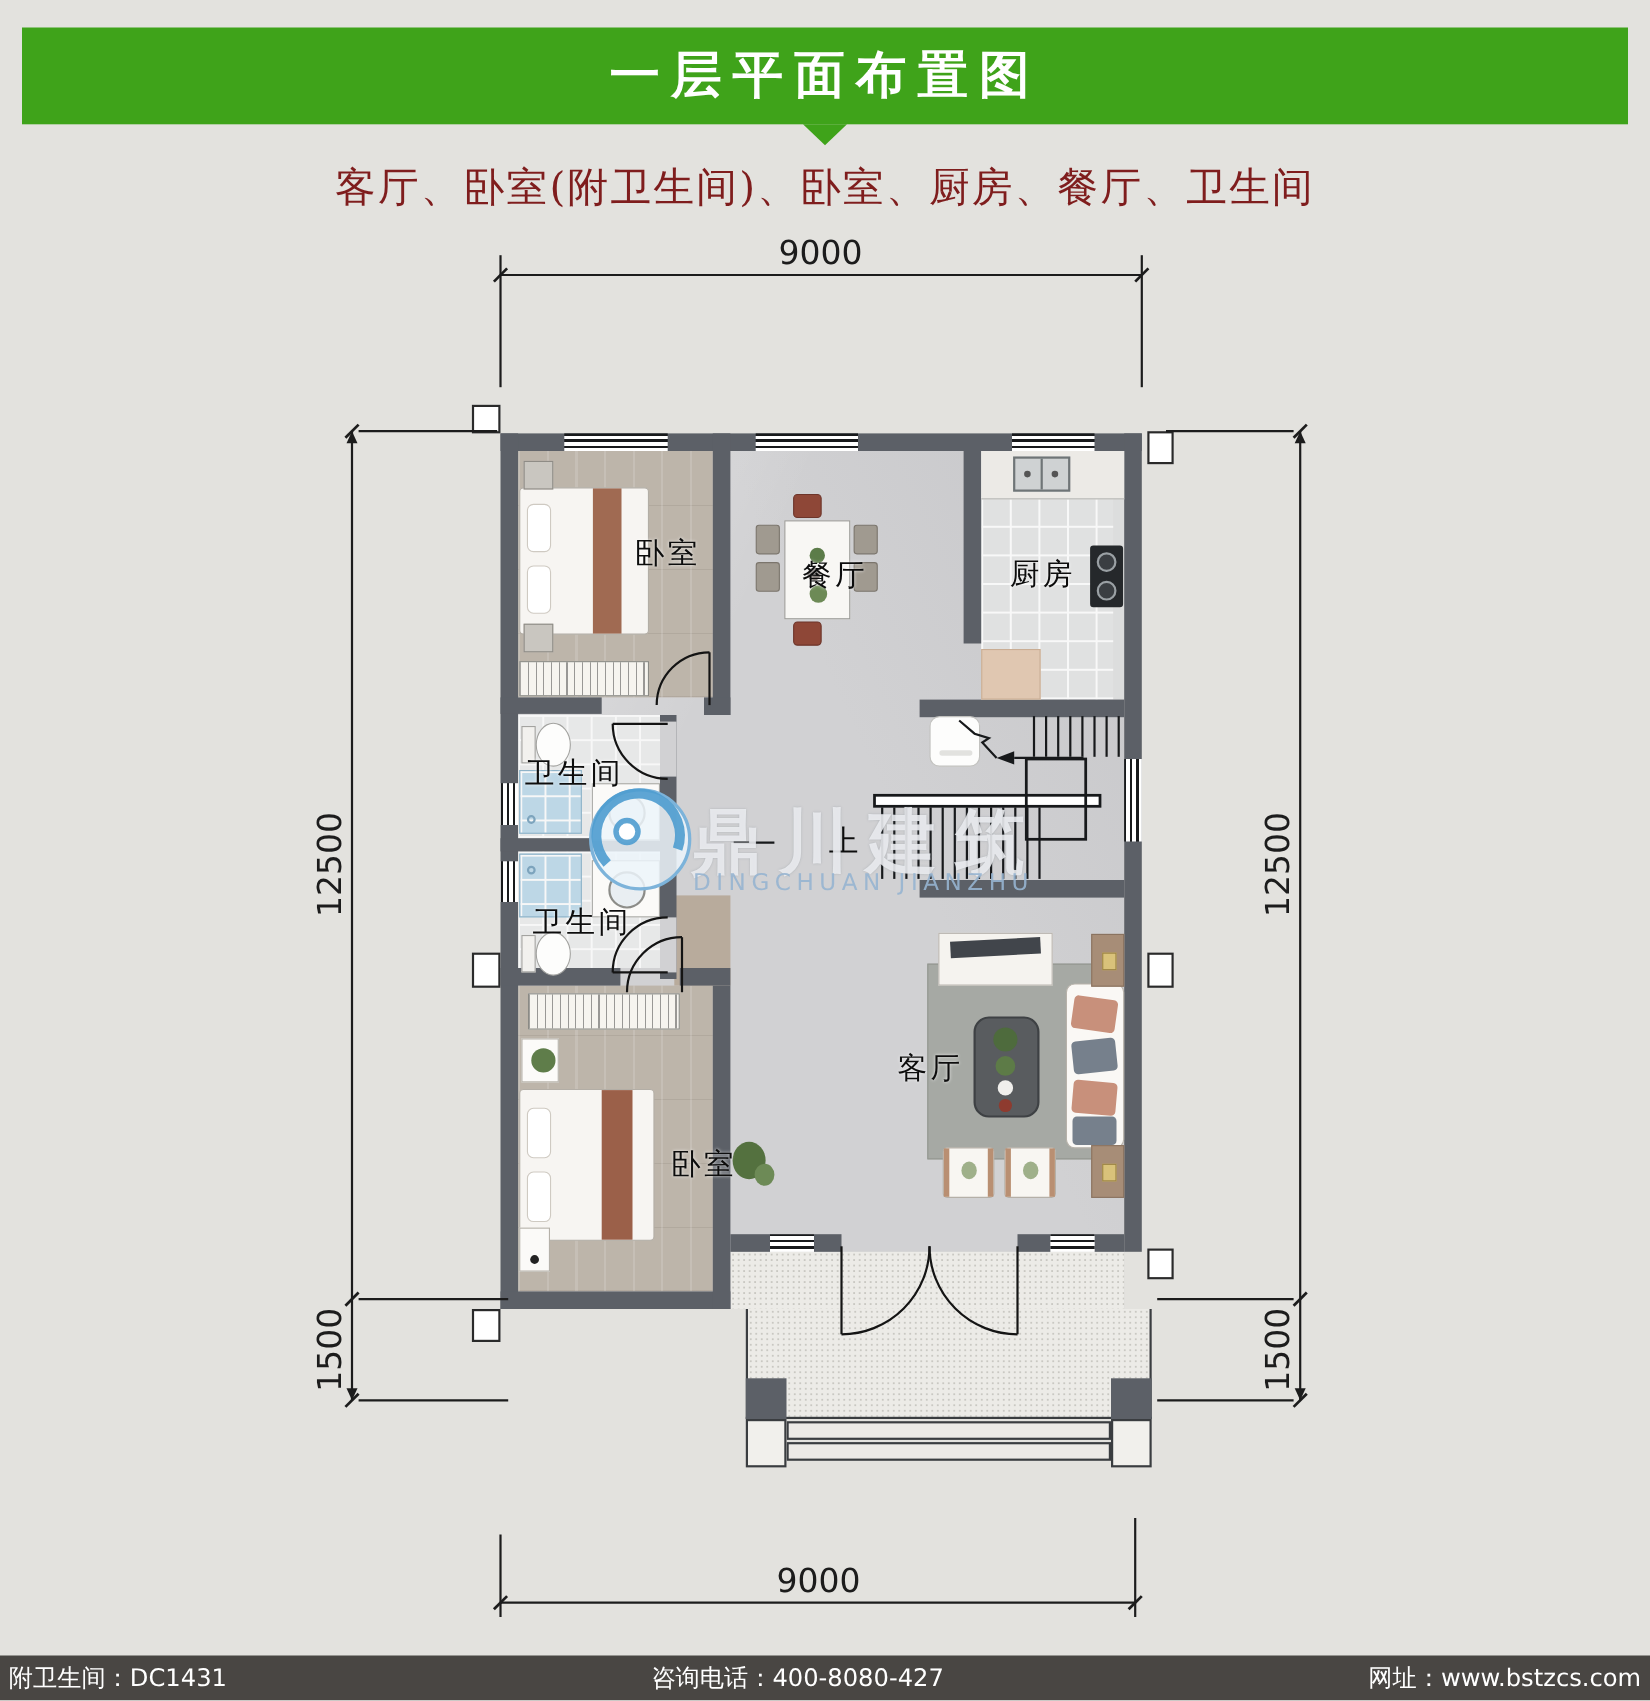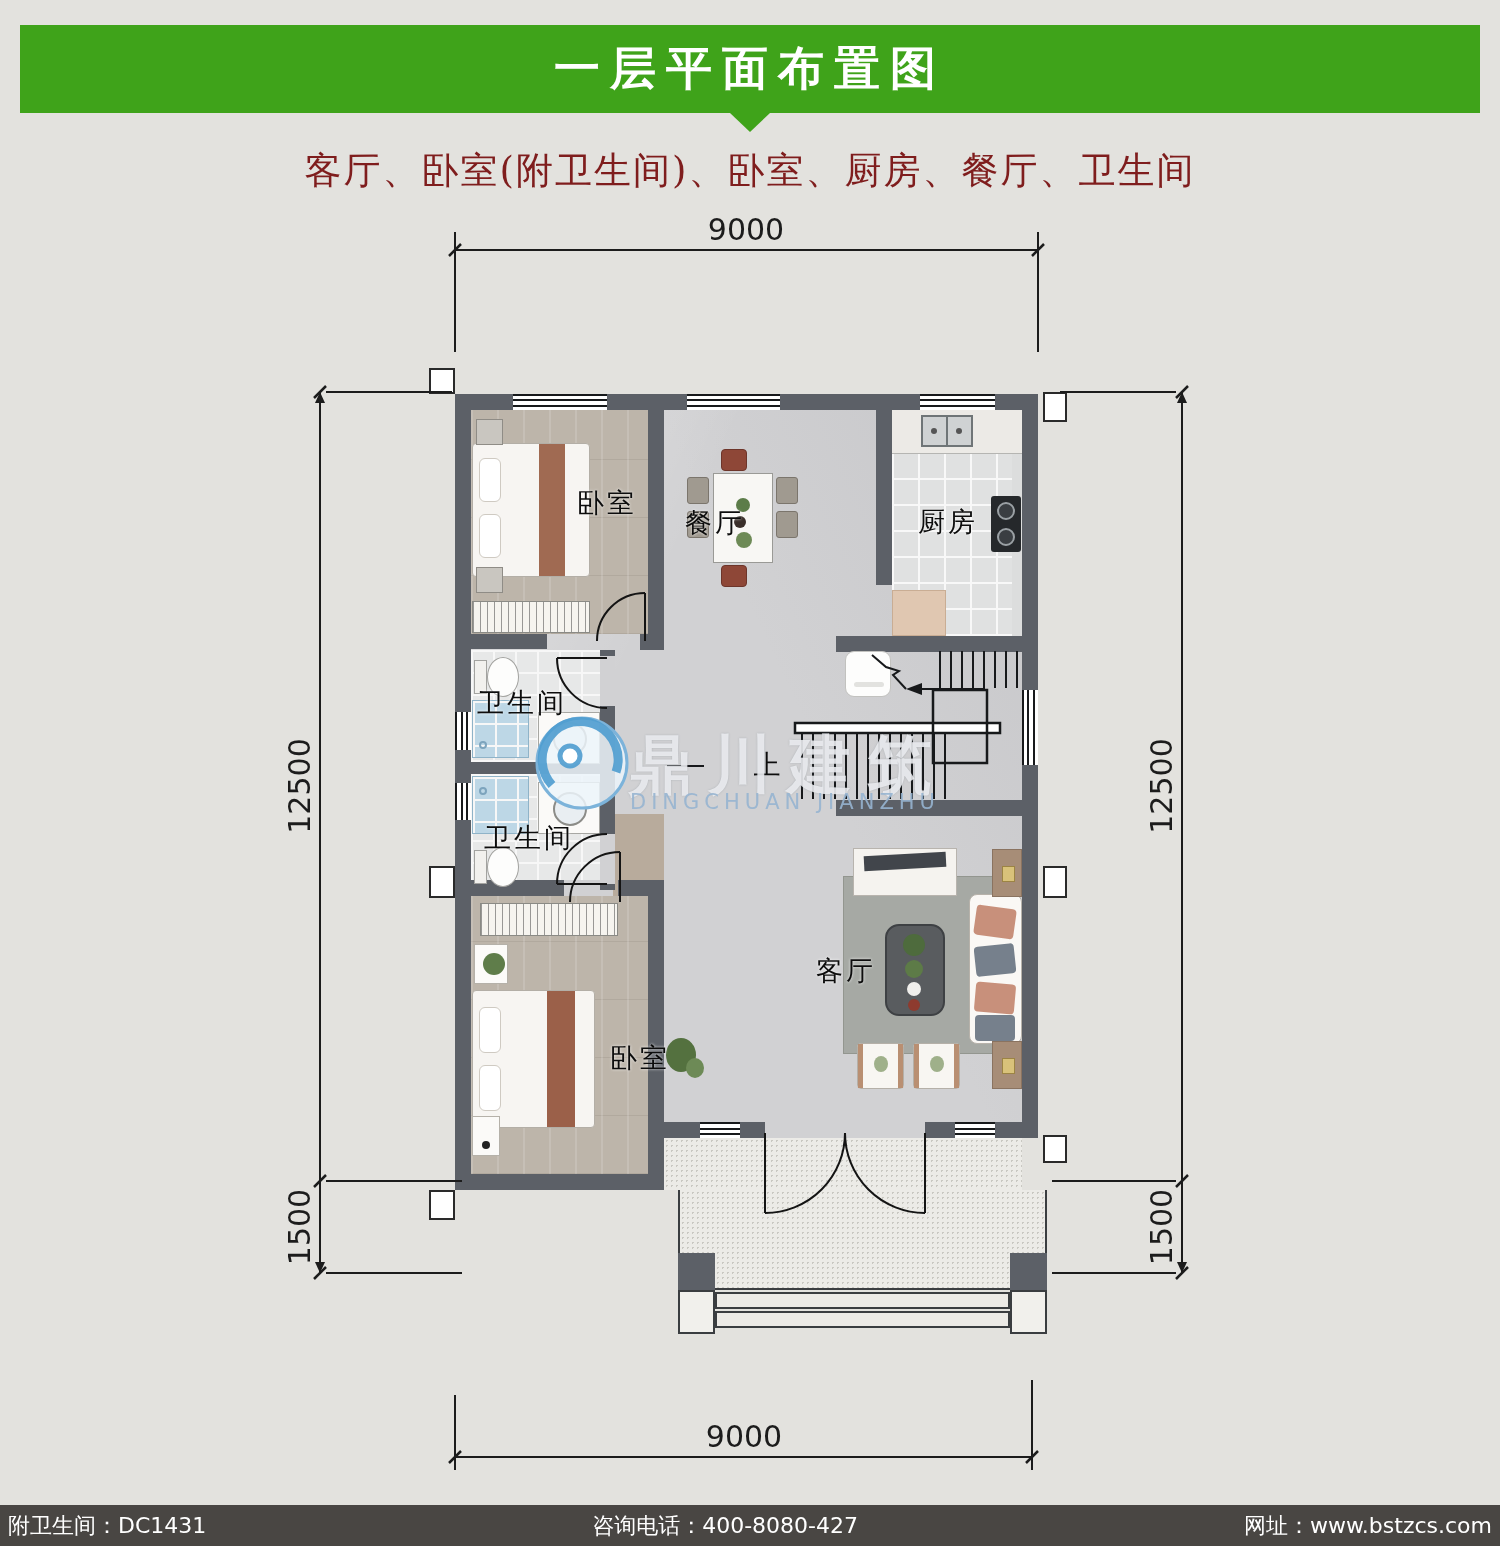--- a/index.html
+++ b/index.html
@@ -310,21 +310,21 @@
 
   <svg class="wm-svg" width="1500" height="1546" viewBox="0 0 1500 1546">
     <circle cx="582" cy="763" r="45" fill="rgba(236,244,250,0.85)" stroke="#7cb3da" stroke-width="3"></circle>
     <path d="M552 785 A38 38 0 1 1 616 772" fill="none" stroke="rgba(78,156,207,0.9)" stroke-width="9"></path>
     <circle cx="570" cy="756" r="10" fill="#ffffff" stroke="rgba(78,156,207,0.9)" stroke-width="5"></circle>
   </svg>
   <div class="wm-cn">鼎川建筑</div>
   <div class="wm-en">DINGCHUAN JIANZHU</div>
 
   <div class="room-label" style="left:607px;top:503px;">卧室</div>
-  <div class="room-label" style="left:715px;top:523px;">餐厅</div>
+  <div class="room-label" style="left:759px;top:523px;">餐厅</div>
   <div class="room-label" style="left:948px;top:522px;">厨房</div>
   <div class="room-label" style="left:522px;top:703px;">卫生间</div>
   <div class="room-label" style="left:529px;top:838px;">卫生间</div>
   <div class="room-label" style="left:846px;top:971px;">客厅</div>
   <div class="room-label" style="left:640px;top:1058px;">卧室</div>
 
   <div class="footer">
     <span>附卫生间：DC1431</span>
     <span>咨询电话：400-8080-427</span>
     <span>网址：www.bstzcs.com</span>

